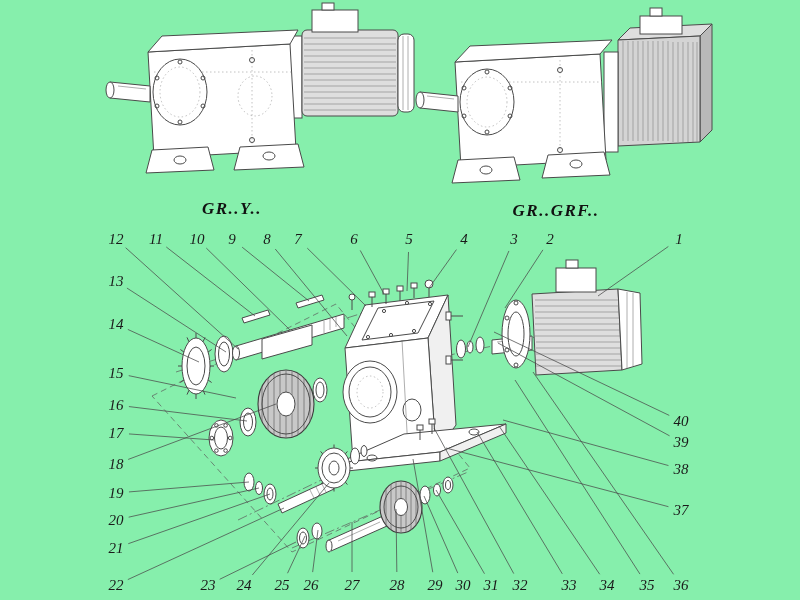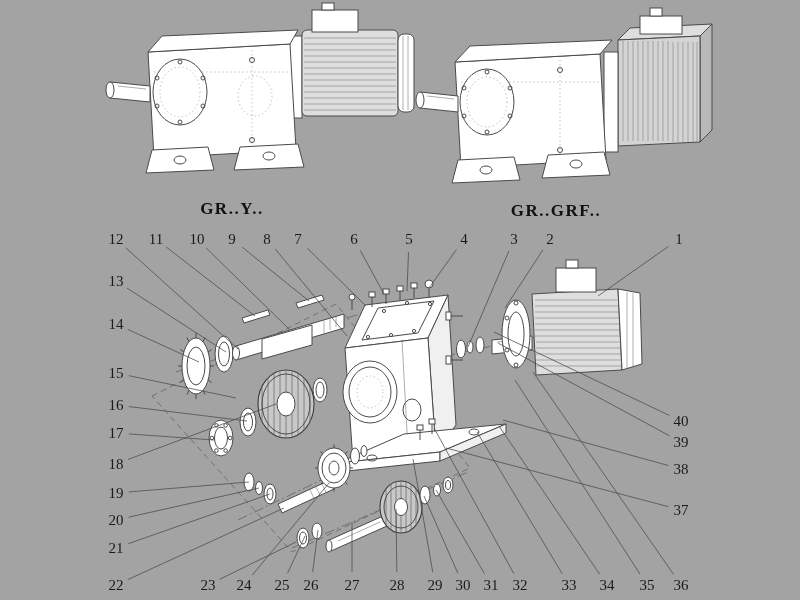--- a/index.html
+++ b/index.html
@@ -1,17 +1,17 @@
 <!DOCTYPE html>
 <html><head>
 <meta charset="utf-8">
 <style>
   html,body{margin:0;padding:0;background:#fff;}
-  .page{position:relative;width:800px;height:600px;background:#a3a3a3;overflow:hidden;
-        font-family:"Liberation Serif", serif;}
+  .page{position:relative;width:800px;height:600px;background:#86efac;overflow:hidden;
+        font-family:"Liberation Serif", serif;font-style:italic;}
   svg{display:block;}
   .s   {stroke:#4a4a4a; fill:none;    stroke-width:1;}
   .sw  {stroke:#4a4a4a; fill:#ffffff; stroke-width:1;}
   .sl  {stroke:#4a4a4a; fill:#dedede; stroke-width:1;}
   .sl2 {stroke:#4a4a4a; fill:#d4d4d4; stroke-width:1;}
   .sd  {stroke:#4a4a4a; fill:#b9b9b9; stroke-width:1;}
   .sf  {stroke:#4a4a4a; fill:#f0f0f0; stroke-width:1;}
   .sg  {stroke:#3c3c3c; fill:#c8c8c8; stroke-width:1.1;}
   .fin {stroke:#8c8c8c; stroke-width:0.7; fill:none;}
   .gfin{stroke:#6f6f6f; stroke-width:0.8; fill:none;}

